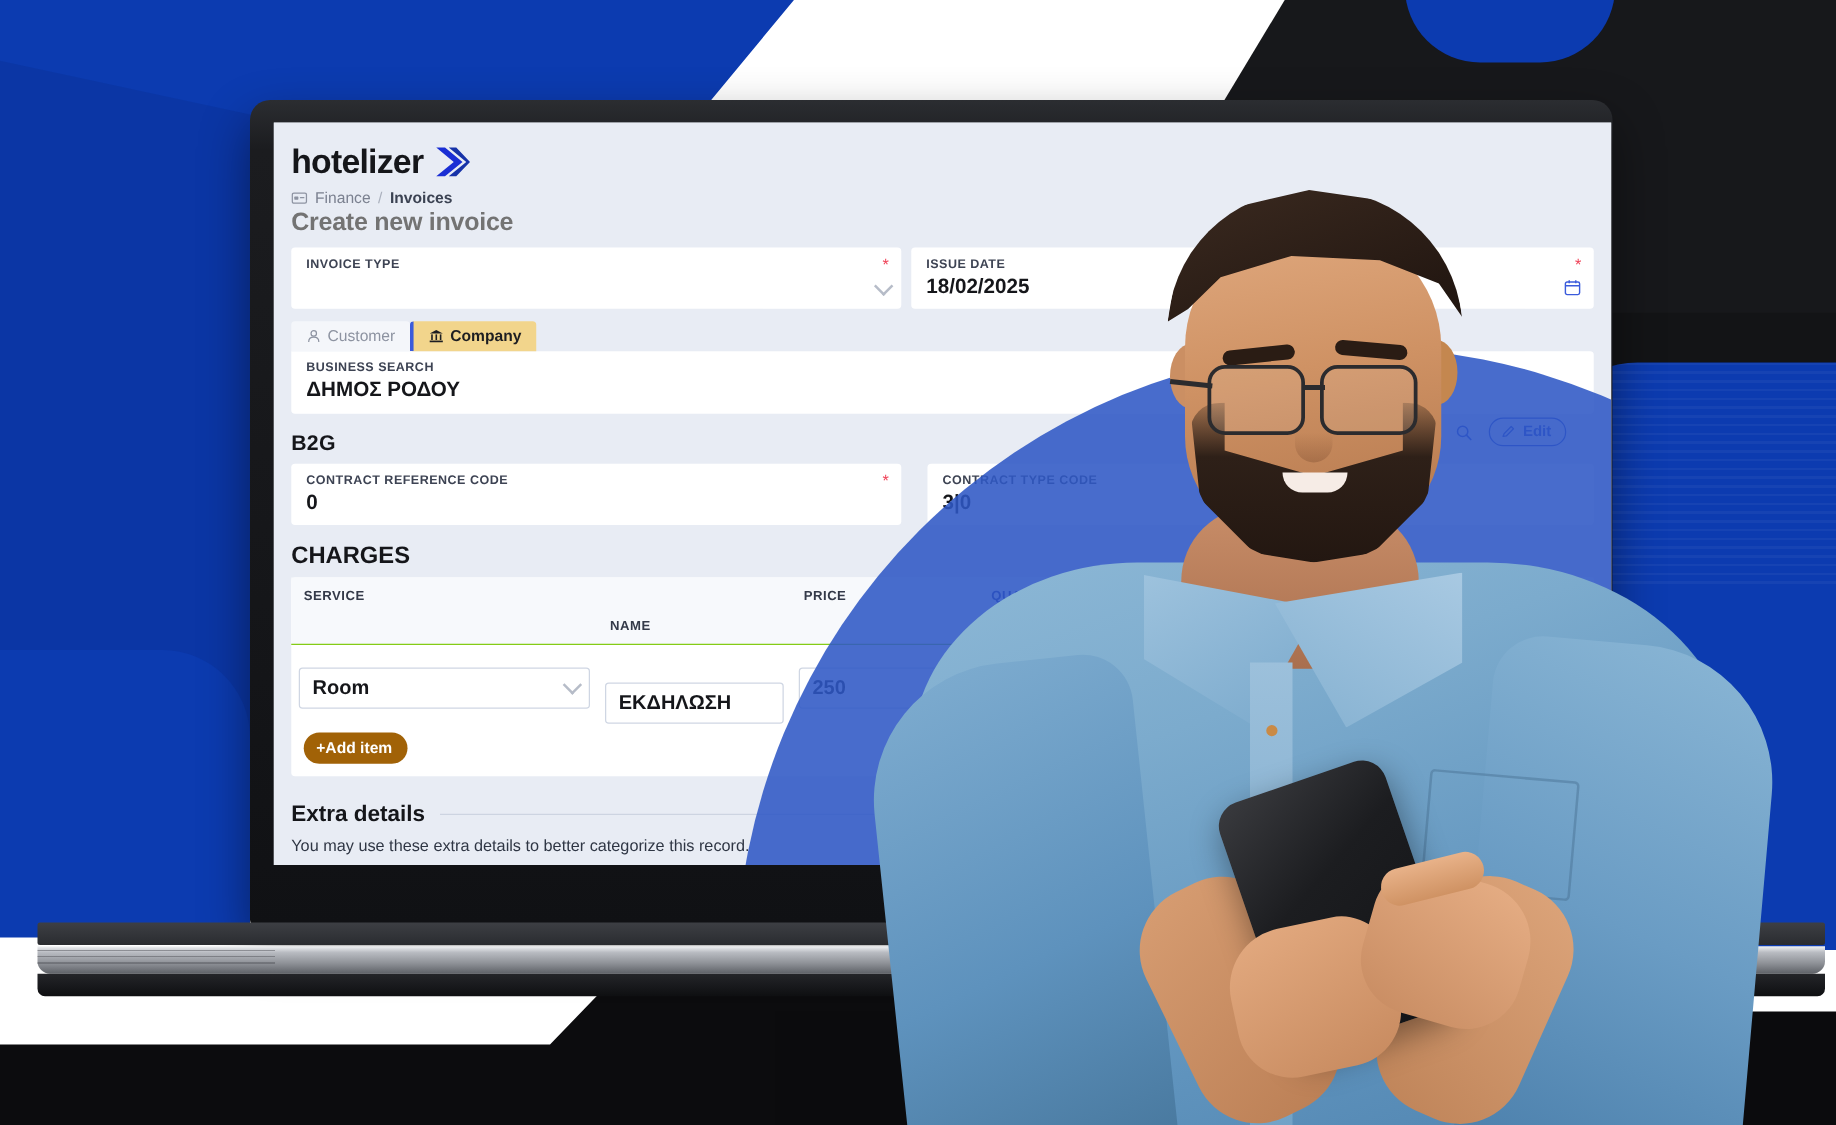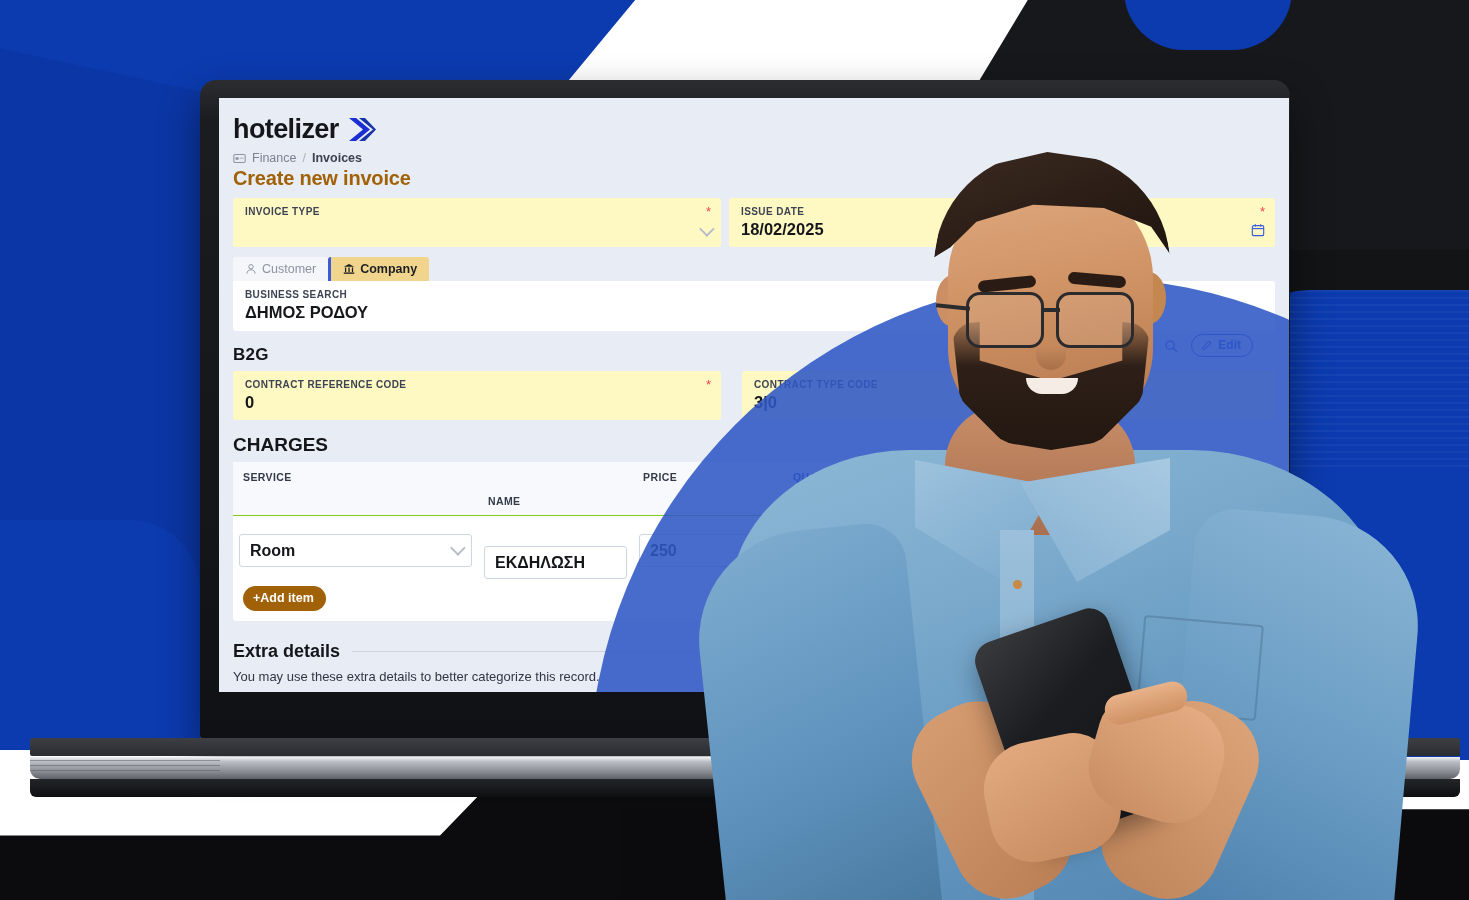--- a/index.html
+++ b/index.html
@@ -157,26 +157,26 @@
   .logo-mark { display: block; }
 
   .crumb-row {
     padding: 6px 14px 0 14px; display: flex; align-items: center; gap: 6px;
     font-size: 12.5px; color: #7b8190;
   }
   .crumb-sep { color: #aab0bd; }
   .crumb-strong { color: #3b4252; font-weight: 700; }
   .page-title {
     padding: 2px 14px 0 14px;
-    font-size: 20px; font-weight: 700; color: #a16207; letter-spacing: -0.2px;
+    font-size: 20px; font-weight: 700; color: #737373; letter-spacing: -0.2px;
   }
 
   .field-row { display: flex; gap: 8px; padding: 8px 14px 0 14px; }
   .field {
-    position: relative; background: #fef9c3; border-radius: 3px;
+    position: relative; background: #ffffff; border-radius: 3px;
     padding: 8px 10px 8px 12px; min-height: 46px;
   }
   .field-label {
     font-size: 10px; font-weight: 700; color: #3d4353;
     letter-spacing: .4px; text-transform: uppercase;
   }
   .field-value {
     margin-top: 3px; font-size: 16.5px; font-weight: 700; color: #15161a;
   }
   .req-star {

